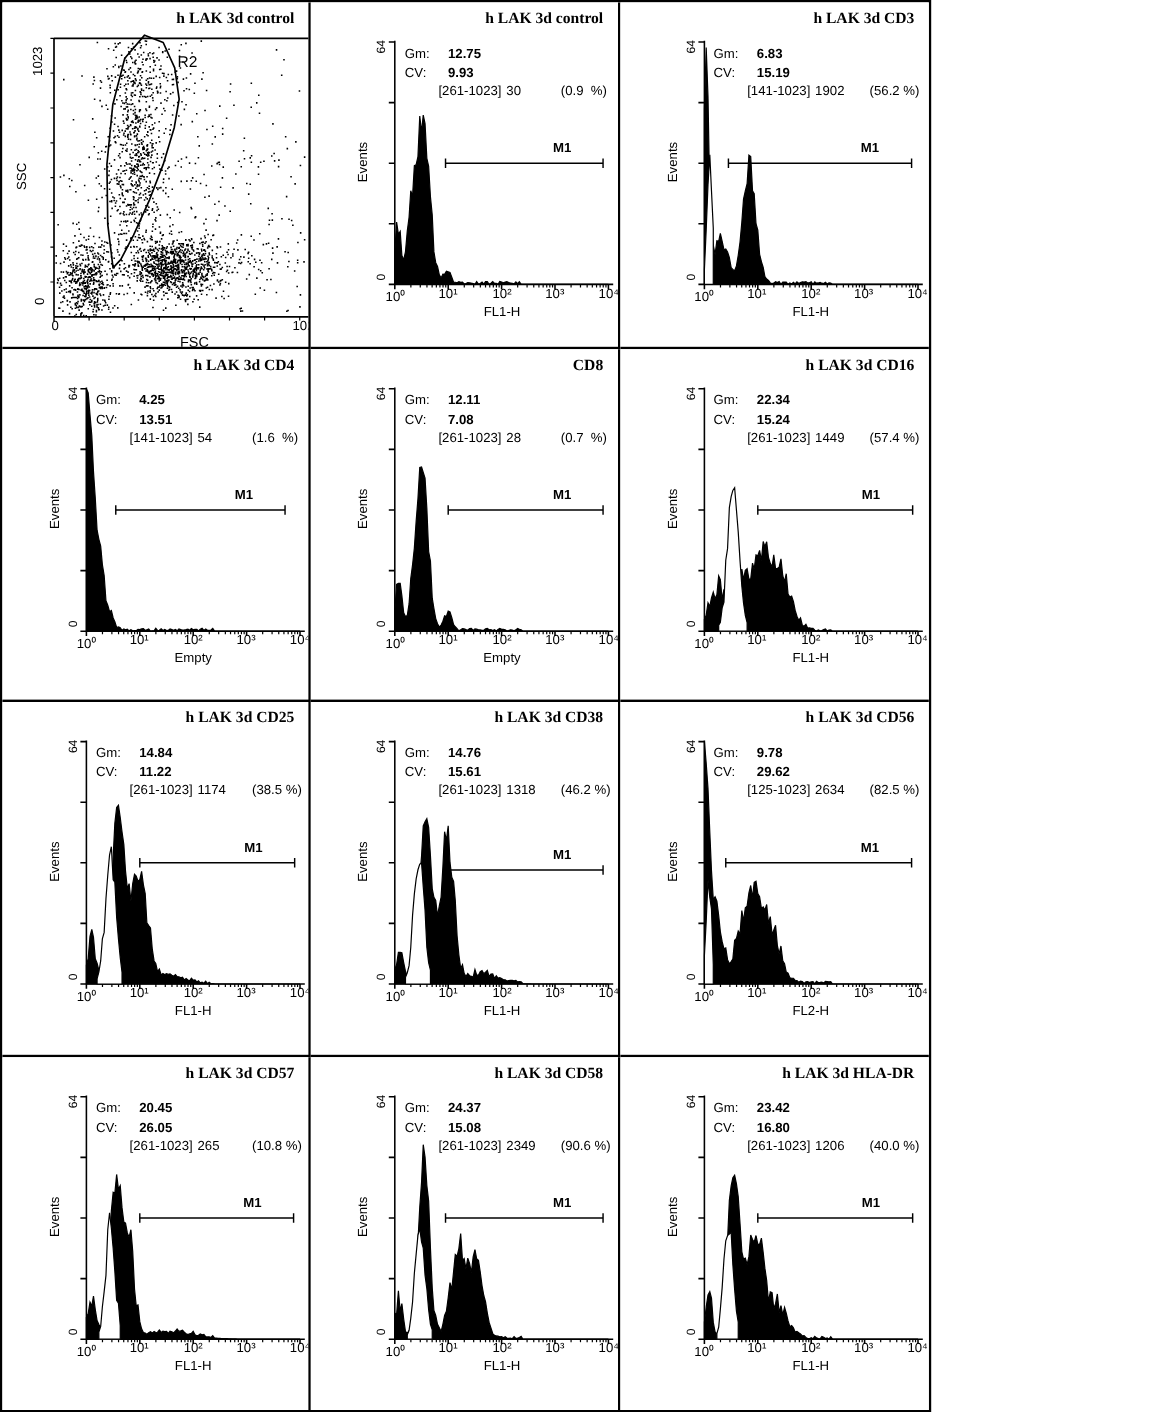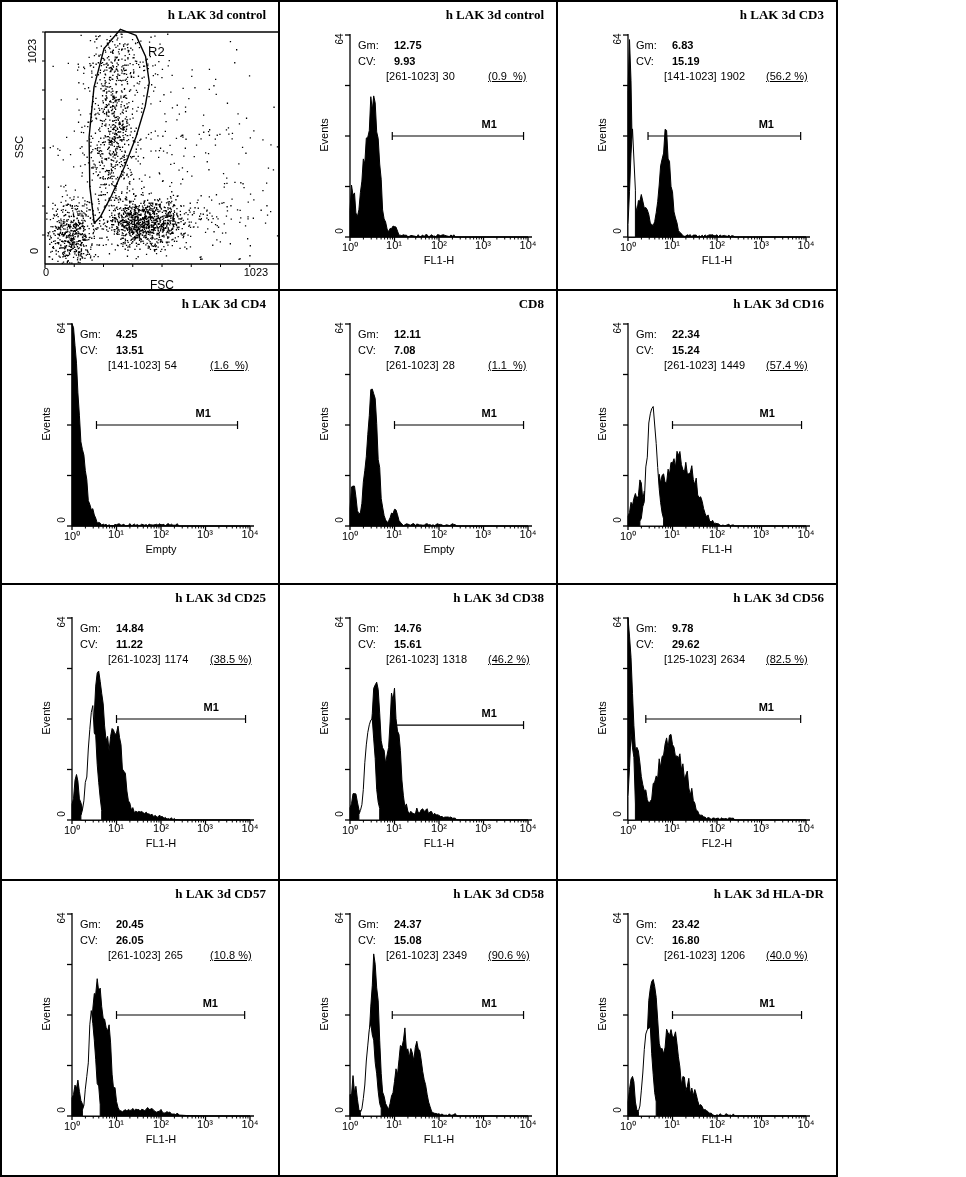--- a/index.html
+++ b/index.html
@@ -1,17 +1,17 @@
 <!DOCTYPE html>
 <html><head>
 <meta charset="utf-8">
 <style>
   html,body{margin:0;padding:0;background:#fff;}
   .figure{
-    width:838px;height:1177px;box-sizing:border-box;
+    width:776px;height:1177px;box-sizing:border-box;
     border:2px solid #000;background:#fff;
     display:grid;
     grid-template-columns:1fr 1fr 1fr;
     grid-template-rows:290fr 295fr 297fr 295fr;
     font-family:"Liberation Sans", sans-serif;
     color:#000;
   }
   .cell{position:relative;overflow:hidden;border-right:2px solid #000;border-bottom:2px solid #000;background:#fff;}
   .cell:nth-child(3n){border-right:none;}
   .cell:nth-last-child(-n+3){border-bottom:none;}
@@ -23,21 +23,21 @@
   }
   .rot{position:absolute;transform:rotate(-90deg);transform-origin:center;
        font-size:11px;text-align:center;line-height:10px;white-space:nowrap;}
   .ylab{font-size:10px;}
   .stats{position:absolute;left:78px;top:36px;width:238px;font-size:11px;line-height:15.5px;}
   .srow{display:flex;align-items:flex-start;}
   .slab{display:inline-block;width:36px;}
   .sval{font-weight:bold;}
   .rc{display:inline-block;min-width:102px;padding-left:28px;}
   .cnt{margin-left:4px;}
-  .pct{white-space:pre;text-decoration:underline;}
+  .pct{white-space:pre;}
   .m1{position:absolute;font-size:11px;font-weight:bold;}
   .xticks span{position:absolute;top:237px;width:26px;text-align:center;font-size:11px;}
   .xt0{left:57px;} .xt1{left:101px;} .xt2{left:146px;} .xt3{left:190px;} .xt4{left:235px;}
   .xtitle{position:absolute;left:70px;top:252px;width:178px;text-align:center;
           font-size:11px;font-weight:normal;}
   
   .sc-y1023{left:14px;top:44px;width:32px;}
   .sc-ssc{left:1px;top:140px;width:32px;}
   .sc-y0{left:17px;top:244px;width:30px;}
   .sc-x0{position:absolute;left:36px;top:264px;width:16px;text-align:center;font-size:11px;}
@@ -383,21 +383,21 @@
       <div class="srow">
         <span class="slab">Gm:</span>
         <span class="sval">12.11</span>
       </div>
       <div class="srow">
         <span class="slab">CV:</span>
         <span class="sval">7.08</span>
       </div>
       <div class="srow">
         <span class="rc"><span>[261-1023]</span><span class="cnt">28</span></span>
-        <span class="pct">(1.1  %)</span>
+        <span class="pct">(0.7  %)</span>
       </div>
     </div>
     <div class="m1" style="left: 201.55px; top: 116px;">M1</div>
     <div class="xticks">
       <span class="xt0">10⁰</span>
       <span class="xt1">10¹</span>
       <span class="xt2">10²</span>
       <span class="xt3">10³</span>
       <span class="xt4">10⁴</span>
     </div>

